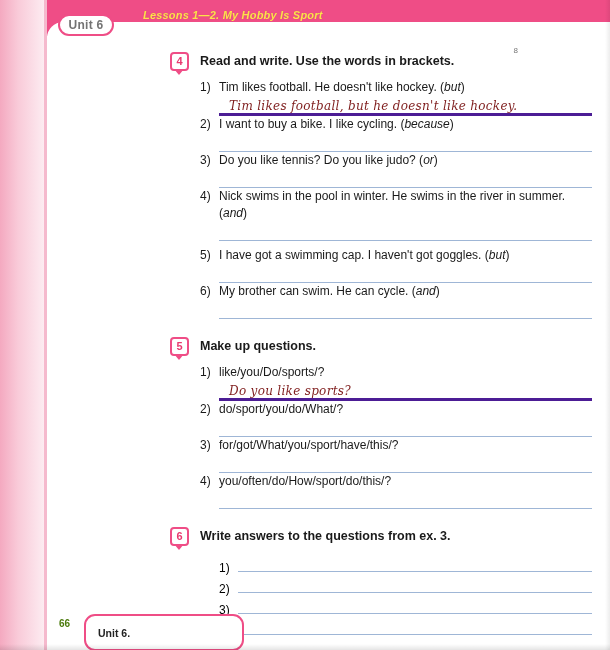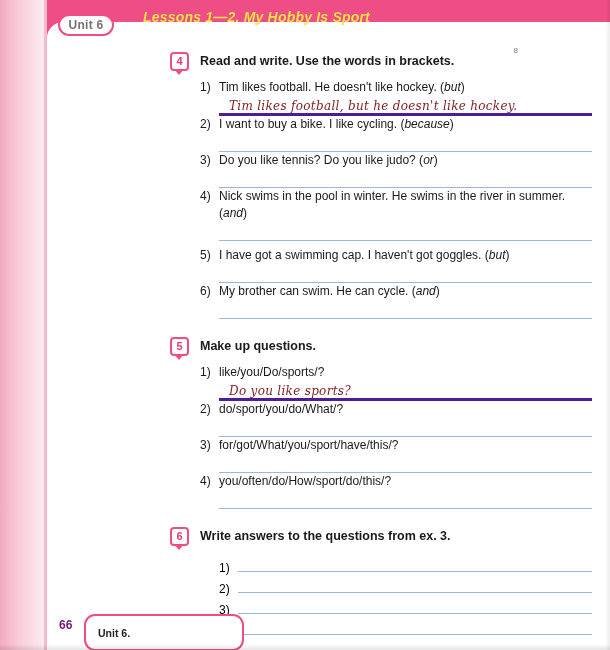--- a/index.html
+++ b/index.html
@@ -81,21 +81,21 @@
     justify-content: center;
     padding: 0 8px;
     box-sizing: border-box;
     letter-spacing: 0.3px;
   }
   .lesson-title {
     position: absolute;
     left: 143px;
     top: 9px;
     color: #fde24a;
-    font-size: 14px;
+    font-size: 11px;
     font-weight: bold;
     font-style: italic;
     letter-spacing: 0.2px;
     text-shadow: 0 0 1px rgba(0,0,0,.15);
     text-align: center;
   }
   .page-dot {
     position: absolute;
     right: 92px;
     top: 46px;
@@ -233,23 +233,23 @@
     position: absolute;
     left: 47px;
     bottom: 10px;
     width: 420px;
     height: 26px;
   }
   .footer-num {
     position: absolute;
     left: 12px;
     top: 4px;
-    font-size: 12px;
-    font-weight: bold;
-    color: #701a75;
+    font-size: 10px;
+    font-weight: bold;
+    color: #4d7c0f;
   }
   .footer-pill {
     position: absolute;
     left: 37px;
     top: 0;
     height: 37px;
     border: 2px solid #ef4d86;
     border-radius: 11px;
     background: #ffffff;
     display: flex;

